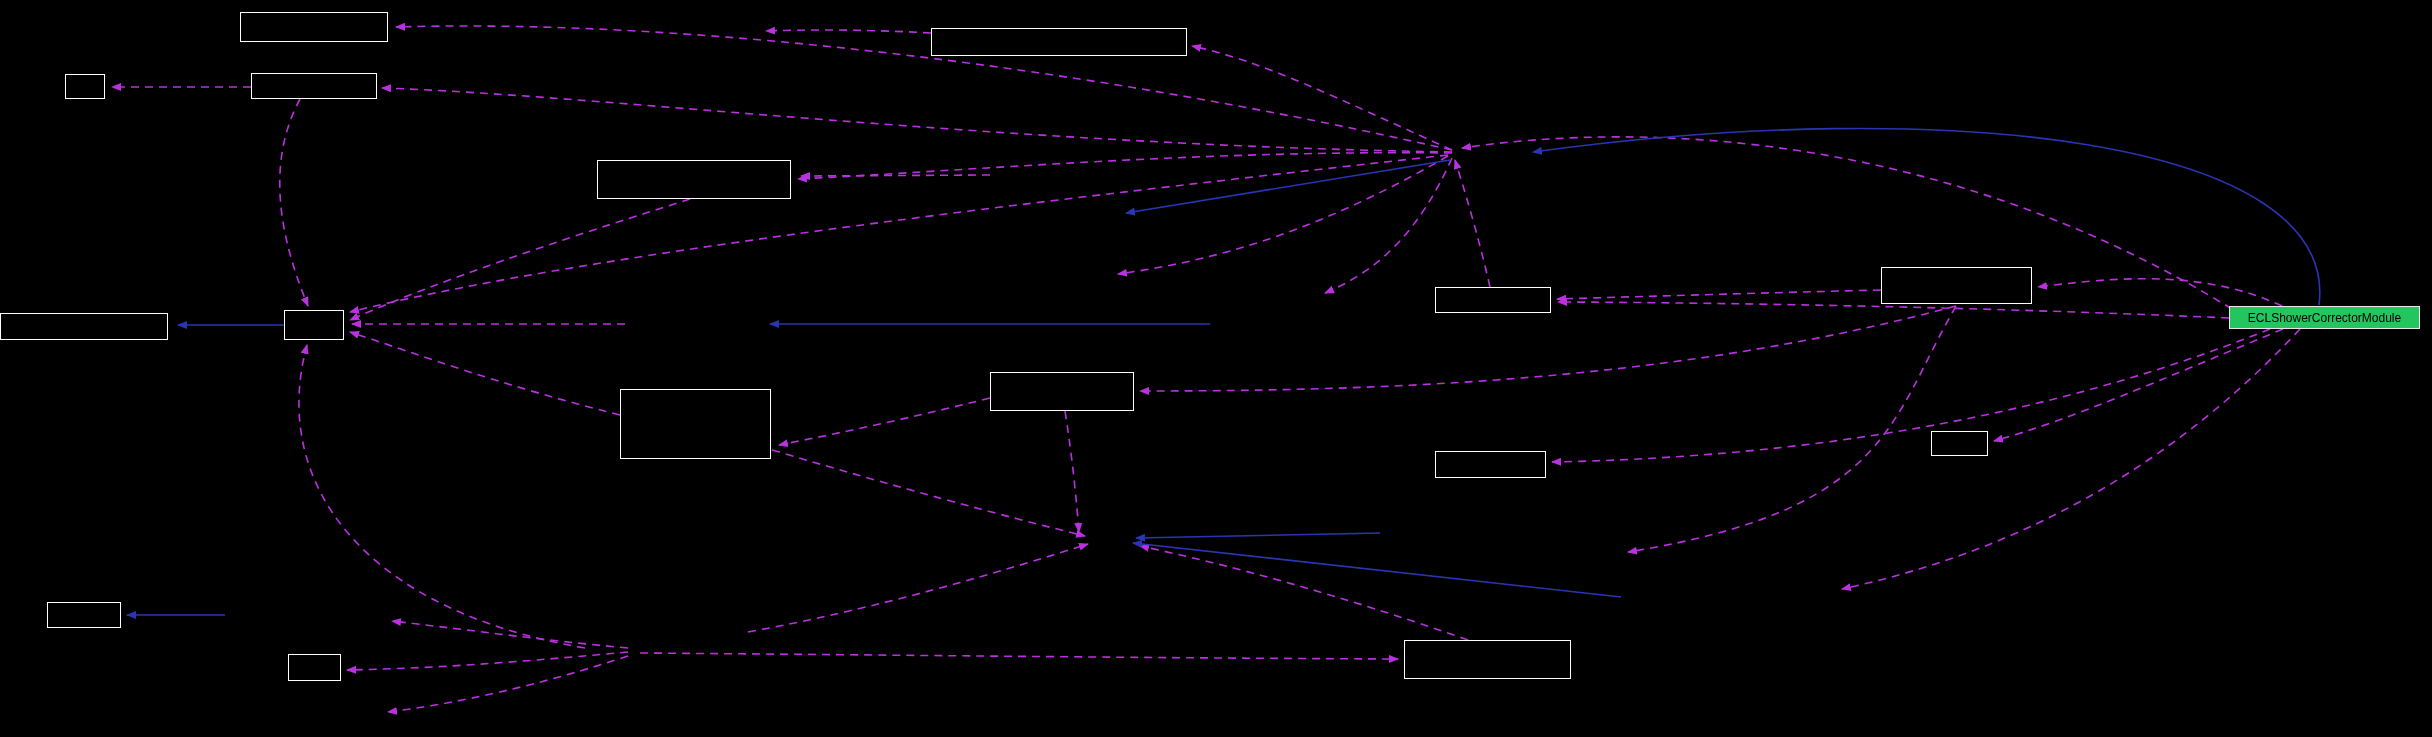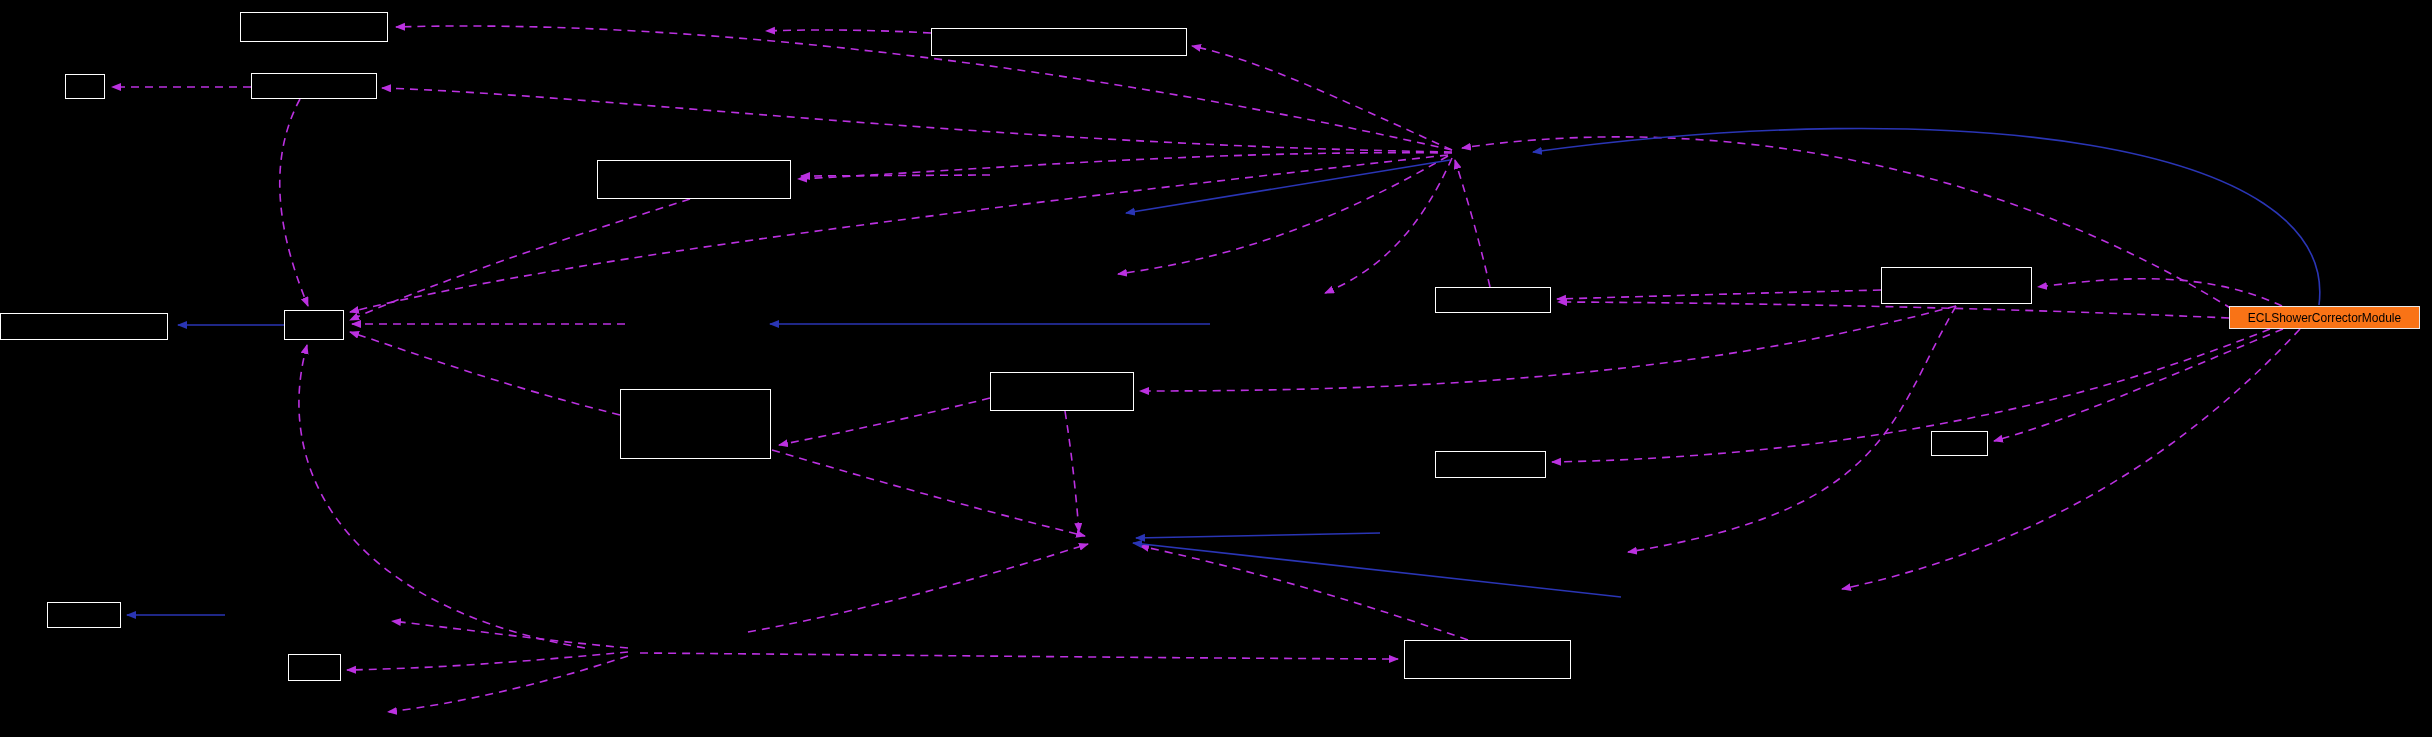--- a/index.html
+++ b/index.html
@@ -37,21 +37,21 @@
     color: #ffffff;
     font-size: 12px;
     line-height: 1;
     display: flex;
     align-items: center;
     justify-content: center;
     white-space: nowrap;
     cursor: pointer;
   }
   .node.highlight {
-    background: #f97316;
+    background: #22c55e;
     color: #000000;
     border: 1px solid #e8e8e8;
   }
 </style>
 </head>
 <body>
 
 <div id="stage" style="background: rgb(0, 0, 0);">
   <svg id="edge-layer" viewBox="0 0 2432 737" xmlns="http://www.w3.org/2000/svg">
     <defs>

